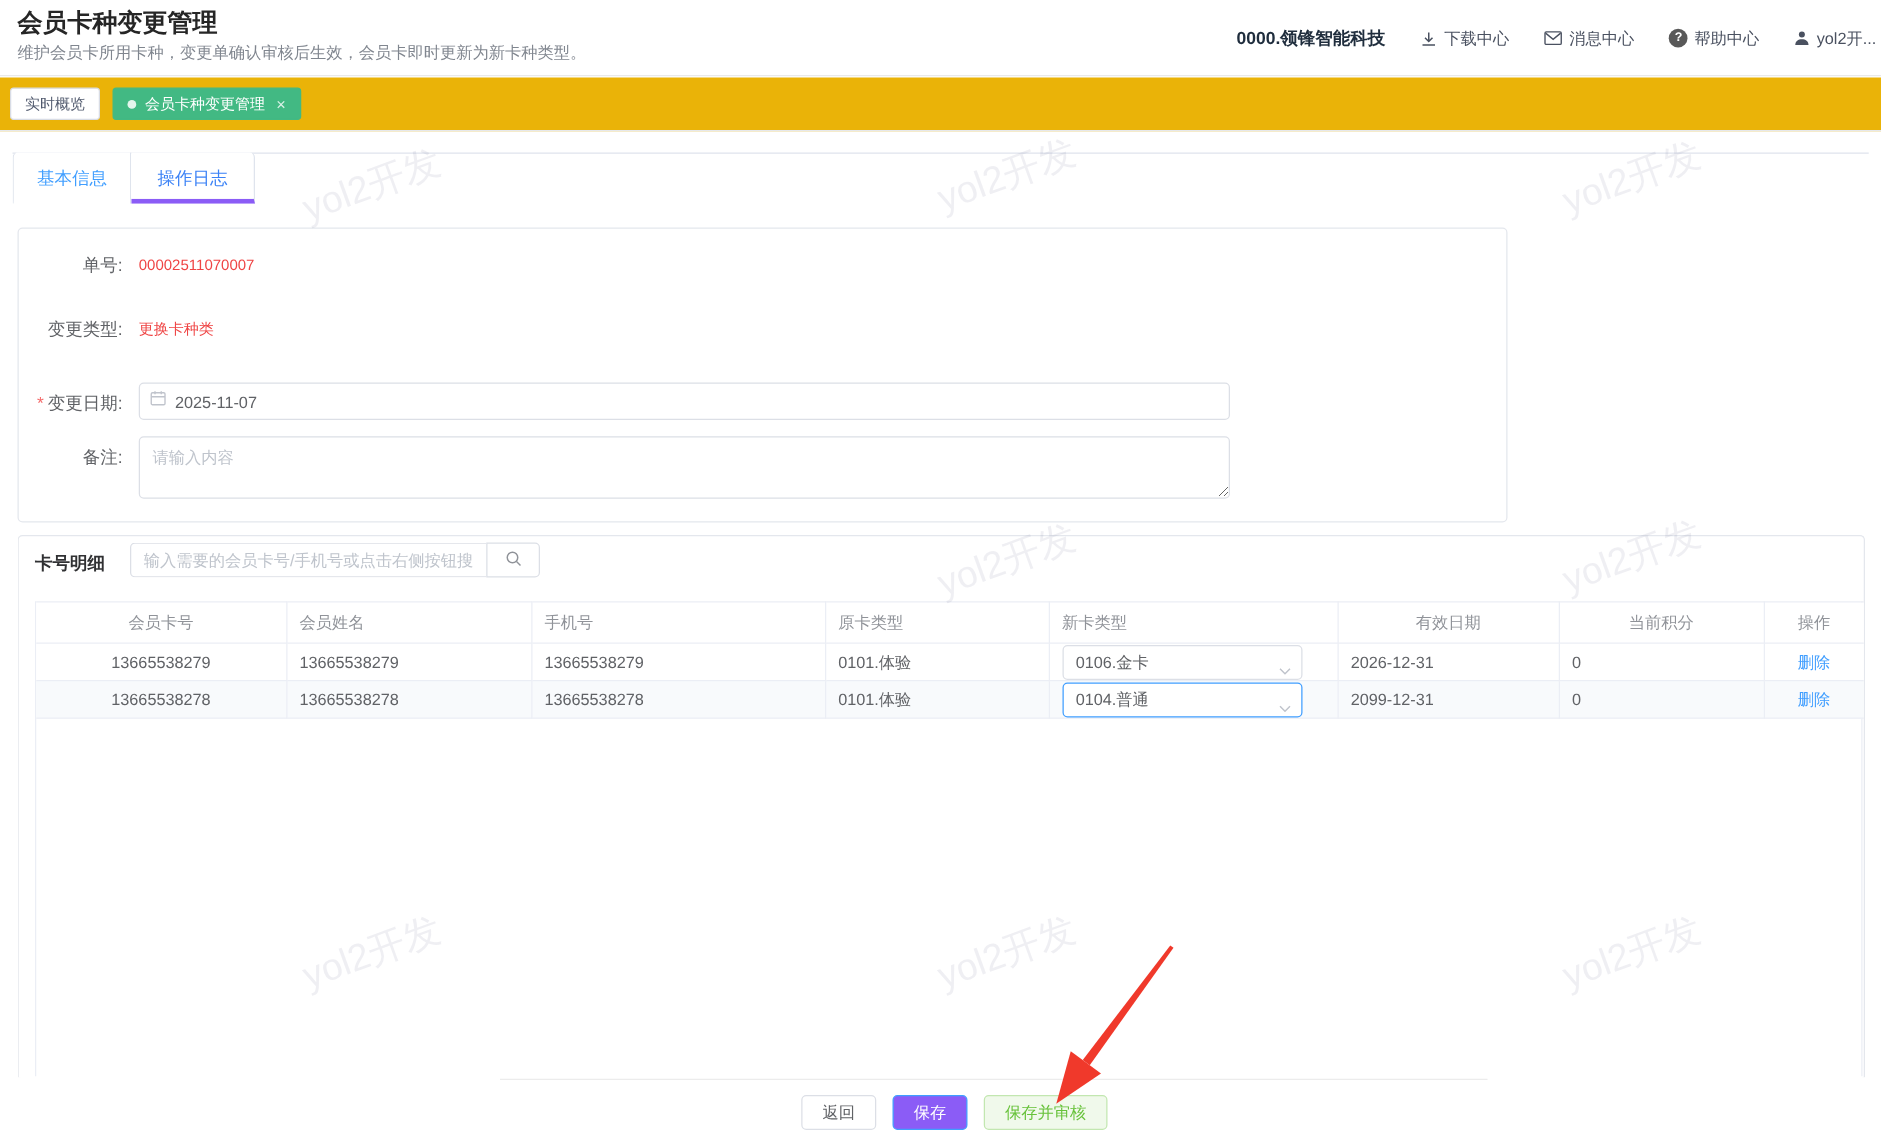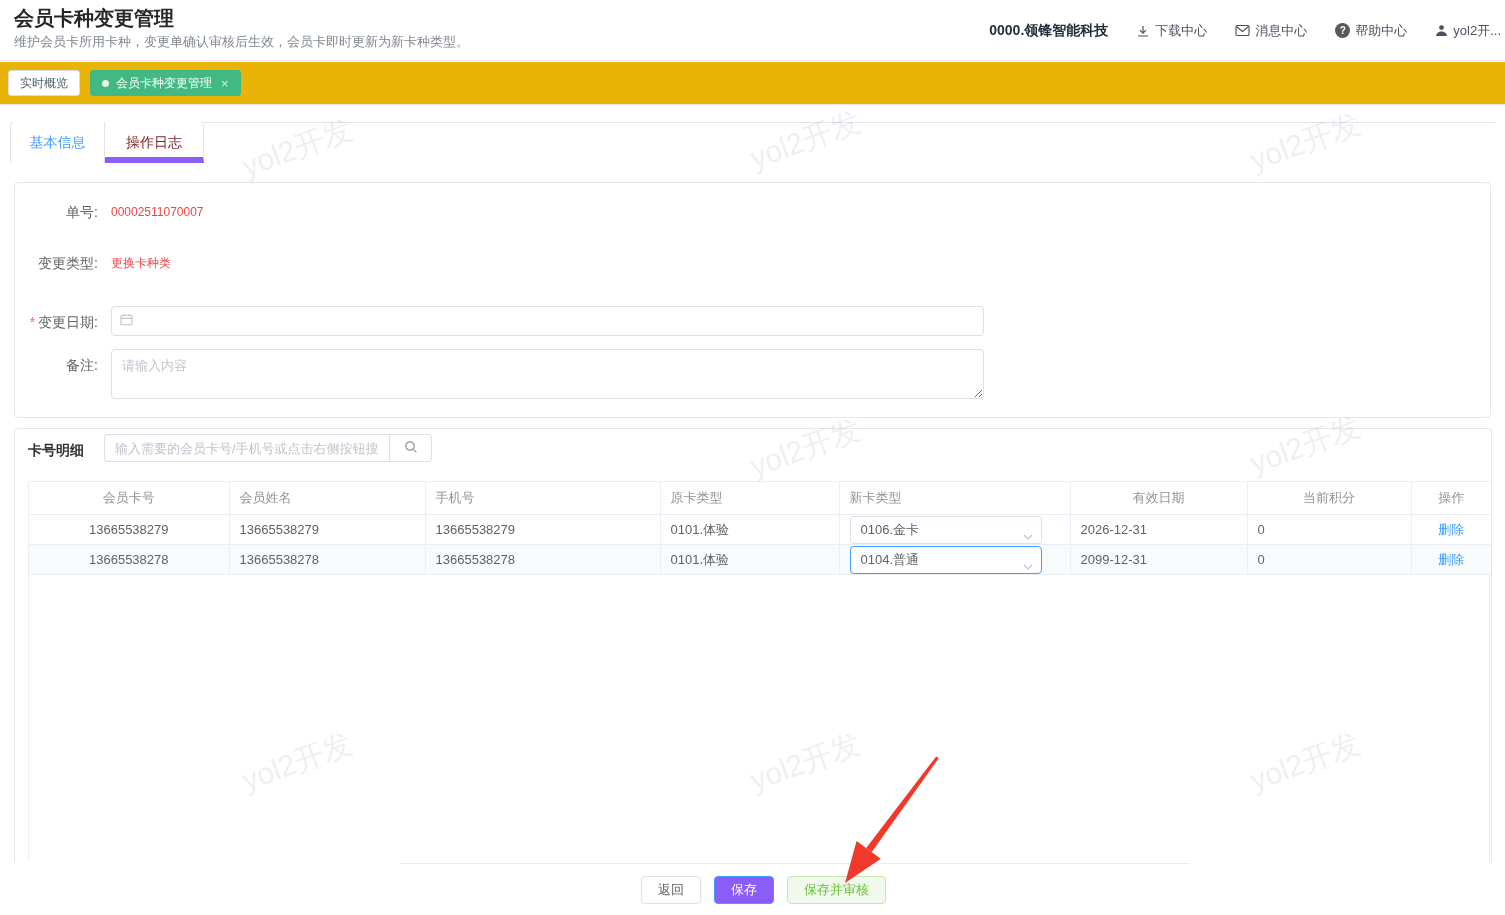--- a/index.html
+++ b/index.html
@@ -27,25 +27,25 @@
   .tag { height:26px; padding:0 11px; border:1px solid #d8dce5; border-radius:3px; display:flex; align-items:center; gap:7px; font-size:12px; color:#515a6e; background:#fff; cursor:pointer; }
   .tag.active { background:#42b983; border-color:#42b983; color:#fff; }
   .tag-dot { width:7px; height:7px; border-radius:50%; background:#fff; opacity:.85; }
   .tag-close { font-size:13px; line-height:1; opacity:.8; margin-left:2px; cursor:pointer; }
 
   
   .tabs-wrap { position:absolute; top:122px; left:10px; right:10px; height:41px; z-index:5; }
   .tabs-topline { position:absolute; top:0; left:0; right:0; height:1px; background:#dfe4ed; }
   .tab { position:absolute; top:0; height:41px; line-height:40px; text-align:center; font-size:14px; background:#fff; cursor:pointer; }
   .tab-active { left:0; width:95px; color:#409eff; border-left:1px solid #dfe4ed; border-right:1px solid #dfe4ed; border-top-left-radius:4px; }
-  .tab-idle { left:95px; width:99px; color:#7f1d1d; border-right:1px solid #dfe4ed; border-bottom:6px solid #8b5cf6; border-top-right-radius:4px; height:41px; }
+  .tab-idle { left:95px; width:99px; color:#3b82f6; border-right:1px solid #dfe4ed; border-bottom:4px solid #8b5cf6; border-top-right-radius:4px; height:41px; }
 
   
   .panel { position:absolute; left:14px; background:#fff; border:1px solid #e4e7ed; border-radius:4px; }
-  .panel-form { top:182px; width:1477px; height:236px; }
+  .panel-form { top:182px; width:1192px; height:236px; }
   .form-row { position:absolute; left:0; right:0; }
   .f-label { position:absolute; left:0; width:83px; text-align:right; font-size:14px; color:#606266; line-height:16px; }
   .f-value { position:absolute; left:96px; font-size:12px; color:#ef4444; line-height:16px; }
   .req-star { color:#f56c6c; margin-right:3px; }
   .date-input { position:absolute; left:96px; top:-8px; width:873px; height:30px; border:1px solid #dcdfe6; border-radius:4px; background:#fff; display:flex; align-items:center; padding-left:8px; gap:7px; }
   .date-input input { border:none; outline:none; font-size:13px; color:#606266; width:100%; font-family:inherit; background:transparent; }
   .remark-area { position:absolute; left:96px; top:-8px; width:873px; height:50px; border:1px solid #dcdfe6; border-radius:4px; padding:7px 10px; font-size:13px; font-family:inherit; color:#606266; resize:vertical; outline:none; }
   .remark-area::placeholder { color:#bfc4cc; }
 
   
@@ -148,20 +148,21 @@
     <span class="f-label">变更类型:</span>
     <span class="f-value">更换卡种类</span>
   </div>
   <div class="form-row" style="top:131px;">
     <span class="f-label"><span class="req-star">*</span><span>变更日期:</span></span>
     <div class="date-input">
       <span><svg width="13" height="13" viewBox="0 0 13 13">
             <rect x="1" y="2.2" width="11" height="9.6" rx="1" stroke="#c0c4cc" stroke-width="1.1" fill="none"></rect>
             <path d="M4 1v2.4M9 1v2.4M1 5.4h11" stroke="#c0c4cc" stroke-width="1.1" fill="none"></path>
           </svg></span>
+      <input type="text" readonly="" value="2025-11-07" style="">
     </div>
   </div>
   <div class="form-row" style="top:174px;">
     <span class="f-label">备注:</span>
     <textarea class="remark-area" placeholder="请输入内容" style=""></textarea>
   </div>
 </div>
 
 <div class="panel panel-detail">
   <span class="section-title">卡号明细</span>

